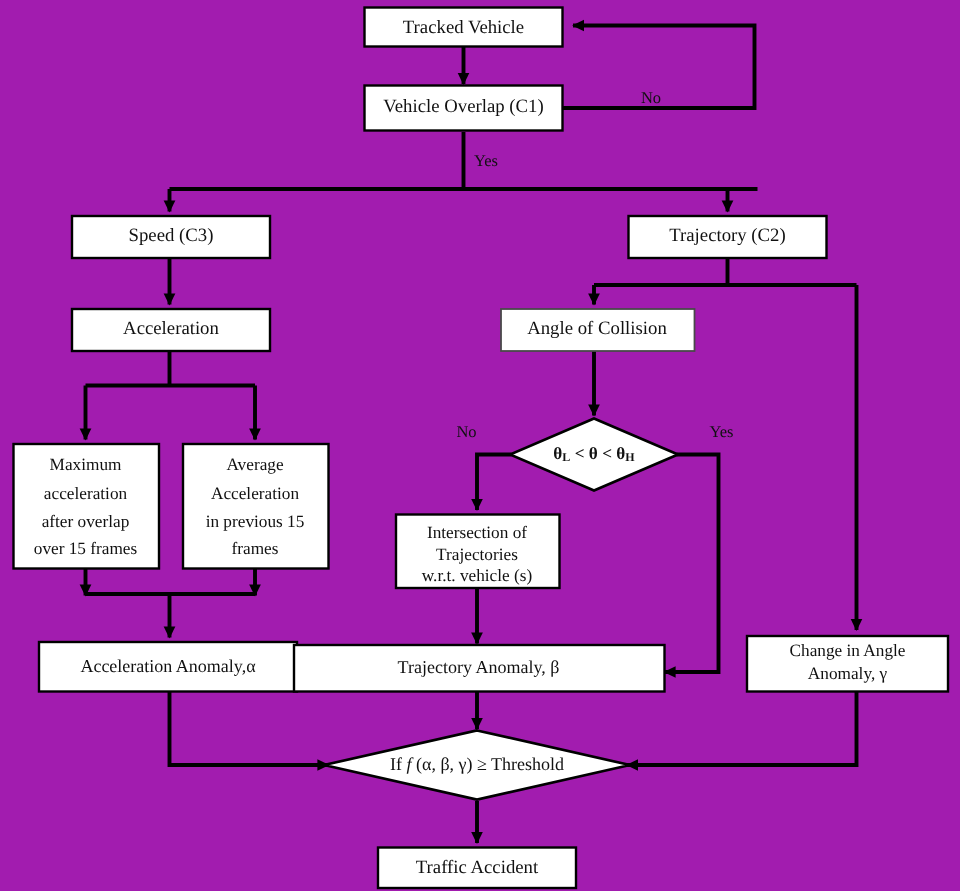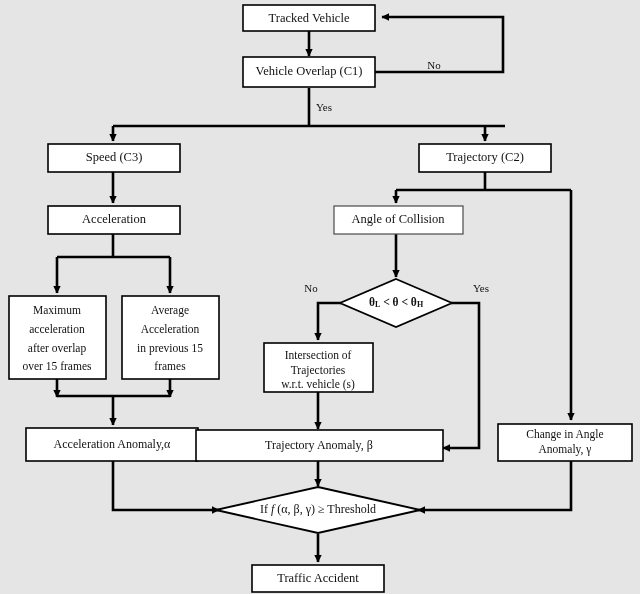--- a/index.html
+++ b/index.html
@@ -4,21 +4,21 @@
 <style>
   html, body {
     margin: 0;
     padding: 0;
     background: #ffffff;
   }
   #page {
     position: relative;
     width: 640px;
     height: 594px;
-    background: #e5e5e5;
+    background: #a21caf;
     overflow: hidden;
     font-family: "Liberation Serif", "DejaVu Serif", serif;
   }
   svg#flow {
     position: absolute;
     left: 0;
     top: 0;
     width: 640px;
     height: 594px;
   }

